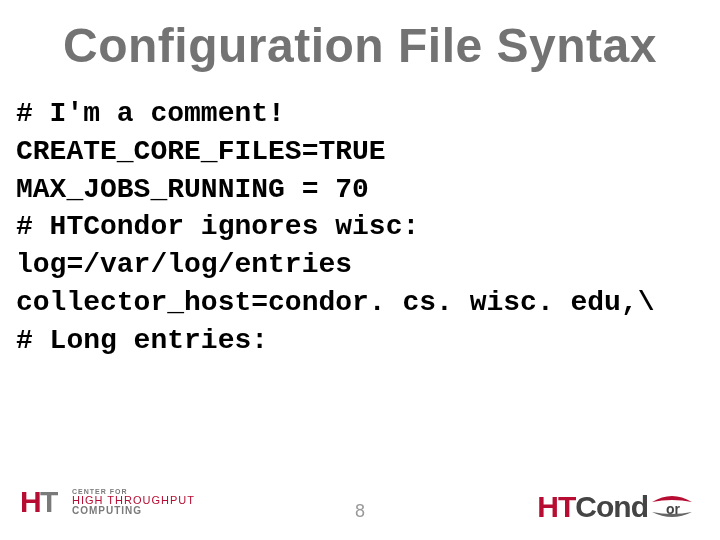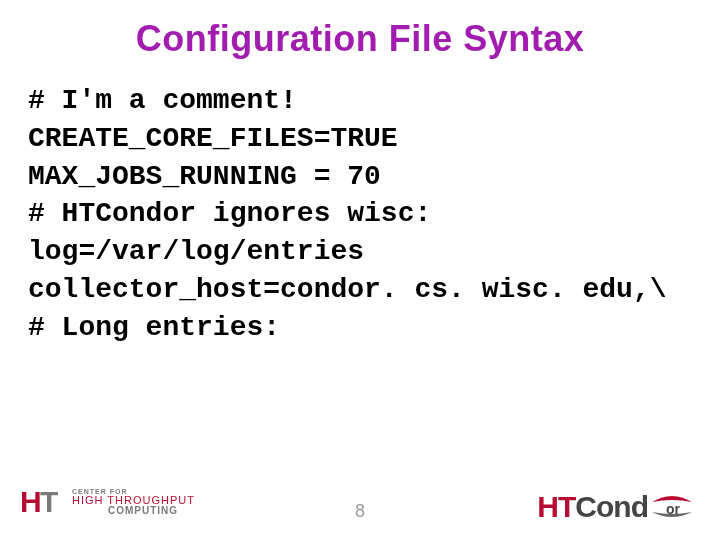--- a/index.html
+++ b/index.html
@@ -7,29 +7,29 @@
     padding: 0;
     width: 720px;
     height: 540px;
     background: #fff;
     font-family: Arial, Helvetica, sans-serif;
     position: relative;
     overflow: hidden;
   }
   .title {
     text-align: center;
-    font-size: 36px;
+    font-size: 48px;
     font-weight: bold;
-    color: #a21caf;
+    color: #737373;
     margin-top: 18px;
     margin-bottom: 22px;
     letter-spacing: 0.5px;
   }
   .code-block {
-    padding-left: 28px;
+    padding-left: 16px;
     padding-right: 14px;
     font-family: "Courier New", Courier, monospace;
     font-size: 28px;
     font-weight: bold;
     line-height: 1.35;
     color: #000;
   }
   .code-line {
     white-space: pre;
   }
@@ -97,21 +97,20 @@
     font-size: 11px;
     letter-spacing: 1px;
     color: #b70d32;
     font-weight: normal;
   }
   .chtc-text .line3 {
     font-size: 10px;
     letter-spacing: 1px;
     color: #7a7a7a;
     font-weight: bold;
-    margin-left: 36px;
   }
   .logo-right {
     position: absolute;
     right: 26px;
     bottom: 2px;
     display: flex;
     align-items: center;
     gap: 2px;
     justify-content: center;
   }

